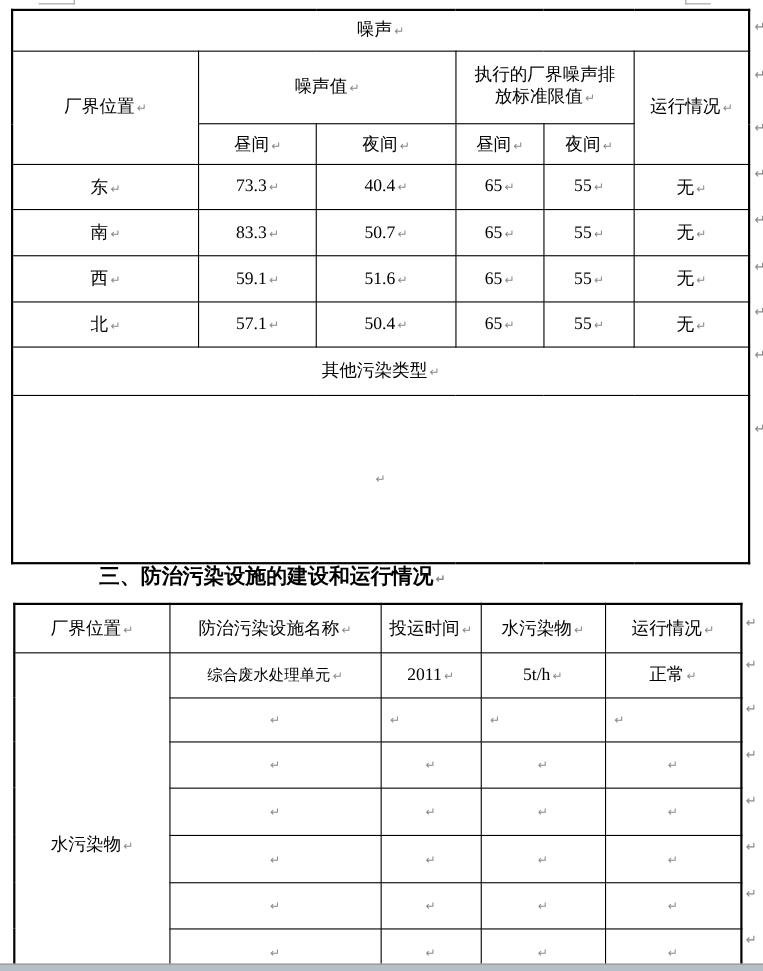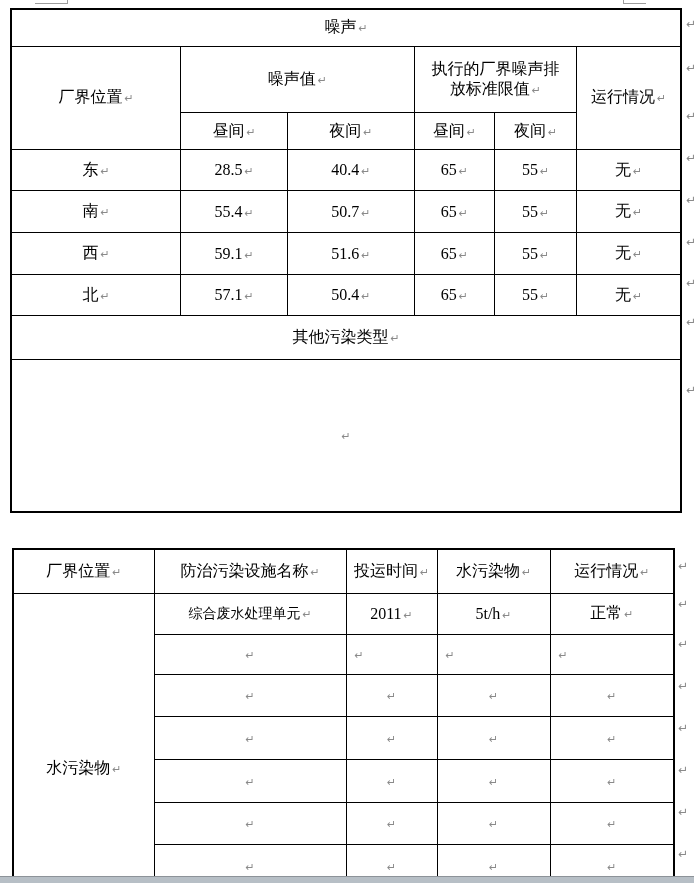--- a/index.html
+++ b/index.html
@@ -60,29 +60,29 @@
     </tr>
     <tr style="height:37px">
       <td><span>昼间</span><span class="pm">↵</span></td>
       <td><span>夜间</span><span class="pm">↵</span></td>
       <td><span>昼间</span><span class="pm">↵</span></td>
       <td><span>夜间</span><span class="pm">↵</span></td>
     </tr>
 
     <tr style="height:41px">
       <td><span>东</span><span class="pm">↵</span></td>
-      <td><span>28.5</span><span class="pm">↵</span></td>
+      <td><span>73.3</span><span class="pm">↵</span></td>
       <td><span>40.4</span><span class="pm">↵</span></td>
       <td><span>65</span><span class="pm">↵</span></td>
       <td><span>55</span><span class="pm">↵</span></td>
       <td><span>无</span><span class="pm">↵</span></td>
     </tr>
     <tr style="height:42px">
       <td><span>南</span><span class="pm">↵</span></td>
-      <td><span>55.4</span><span class="pm">↵</span></td>
+      <td><span>83.3</span><span class="pm">↵</span></td>
       <td><span>50.7</span><span class="pm">↵</span></td>
       <td><span>65</span><span class="pm">↵</span></td>
       <td><span>55</span><span class="pm">↵</span></td>
       <td><span>无</span><span class="pm">↵</span></td>
     </tr>
     <tr style="height:42px">
       <td><span>西</span><span class="pm">↵</span></td>
       <td><span>59.1</span><span class="pm">↵</span></td>
       <td><span>51.6</span><span class="pm">↵</span></td>
       <td><span>65</span><span class="pm">↵</span></td>
@@ -114,20 +114,23 @@
   <span class="rm" style="left:686px;top:18px">↵</span>
   <span class="rm" style="left:686px;top:62px">↵</span>
   <span class="rm" style="left:686px;top:110px">↵</span>
   <span class="rm" style="left:686px;top:152px">↵</span>
   <span class="rm" style="left:686px;top:194px">↵</span>
   <span class="rm" style="left:686px;top:236px">↵</span>
   <span class="rm" style="left:686px;top:277px">↵</span>
   <span class="rm" style="left:686px;top:316px">↵</span>
   <span class="rm" style="left:686px;top:384px">↵</span>
 
+  <div class="heading">
+    <span>三、防治污染设施的建设和运行情况</span><span class="pm">↵</span>
+  </div>
 
   <table class="t2">
     <colgroup>
       <col style="width:141px">
         <col style="width:192px">
         <col style="width:91px">
       <col style="width:113px">
         <col style="width:124px">
     </colgroup>
     <tbody>

